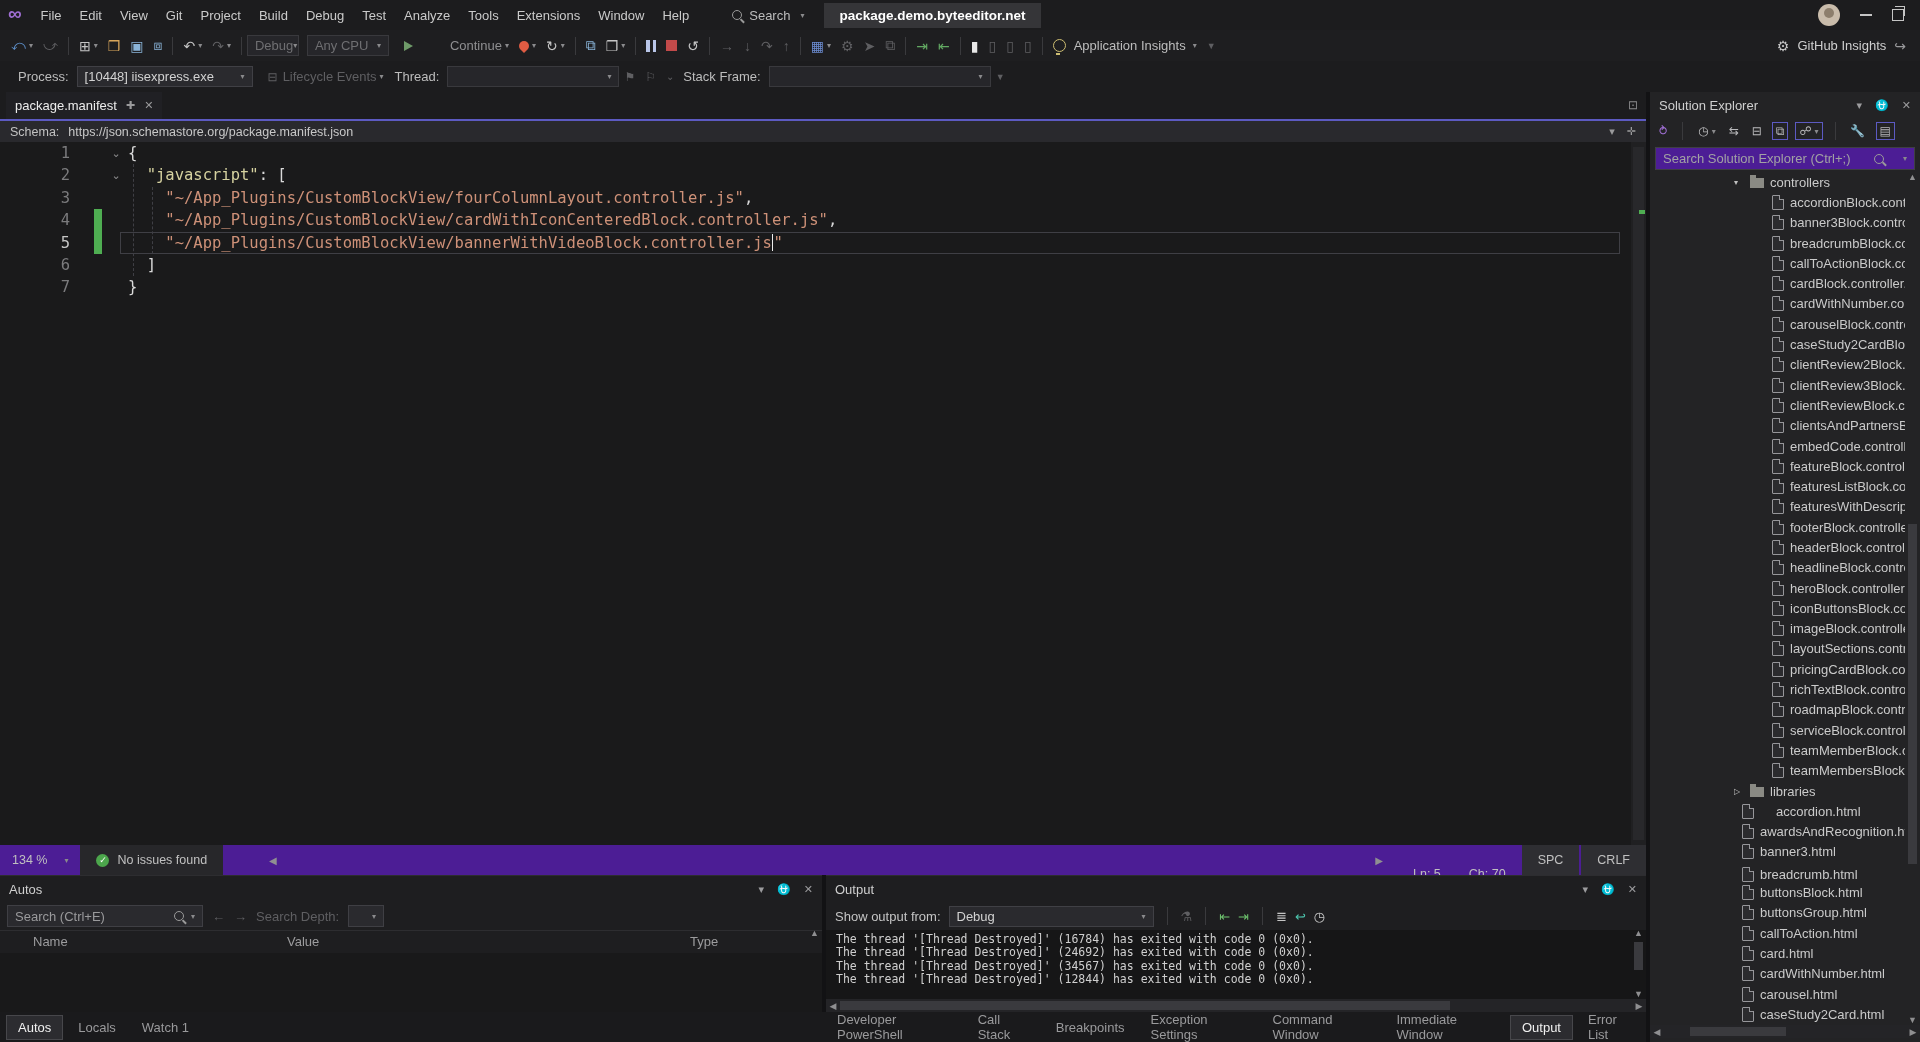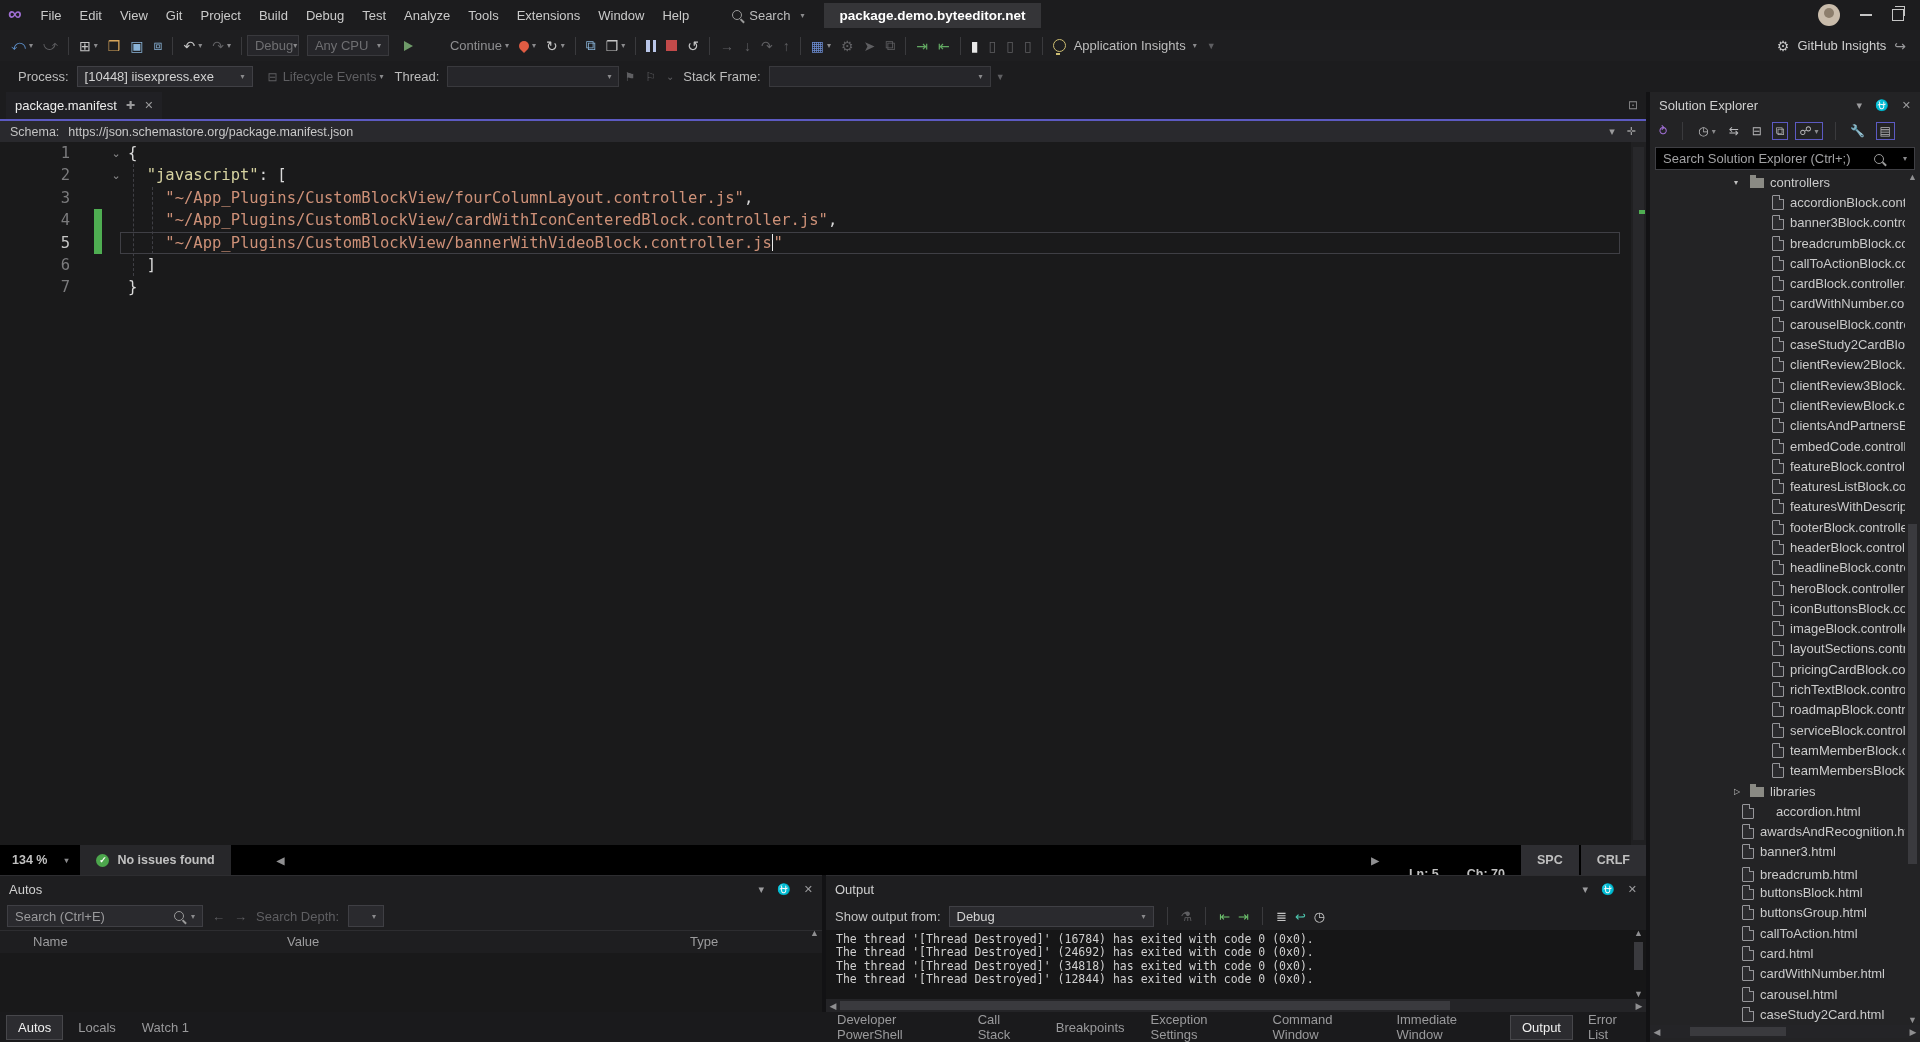--- a/index.html
+++ b/index.html
@@ -69,21 +69,21 @@
   .k-key{color:#d6d2a0;}
   .k-string{color:#ce9178;}
   .k-punct{color:#dadada;}
   .code-line.current::after{content:'';position:absolute;left:120px;right:26px;top:0;bottom:0;border:1px solid #3f3f45;pointer-events:none;}
   .cursor{display:inline-block;width:1.5px;height:17px;background:#ececec;vertical-align:-3px;}
   .guide{position:absolute;width:0;border-left:1px dashed #3f3f45;}
   .code-vsb{position:absolute;left:1631px;top:142px;width:15px;height:703px;background:#202022;}
   .code-vsb .thumb{position:absolute;left:2px;right:2px;top:5px;bottom:5px;background:#28282b;}
   .code-vsb .mark{position:absolute;right:1px;top:68px;width:6px;height:4px;background:#4fae52;}
 
-  .editor-status{position:absolute;left:0;top:845px;width:1646px;height:30px;background:#000000;display:flex;align-items:center;font-size:12.5px;color:#c0c0c0;font-weight:bold;}
+  .editor-status{position:absolute;left:0;top:845px;width:1646px;height:30px;background:#4c1d95;display:flex;align-items:center;font-size:12.5px;color:#c0c0c0;}
   .zoom-ctl{display:flex;align-items:center;gap:14px;padding:0 12px;}
   .issues-chip{display:flex;align-items:center;gap:8px;background:#27272a;height:30px;padding:0 16px;}
   .ok-dot{width:13px;height:13px;border-radius:50%;background:#4ca64c;color:#fff;font-size:9px;line-height:13px;text-align:center;}
   .hsb-arrow{color:#8f8f91;font-size:10px;}
   .status-right{margin-left:auto;display:flex;align-items:center;height:30px;}
   .stat-cell{padding:0 14px;margin-top:28px;}
   .stat-box{background:#2e2e32;height:30px;display:flex;align-items:center;padding:0 16px;margin-left:2px;}
 
   
   .panel{position:absolute;top:875px;height:137px;background:#1e1e20;border-top:1px solid #2d2d30;box-sizing:border-box;}
@@ -107,21 +107,21 @@
   .bottom-bar{position:absolute;left:0;top:1012px;width:1646px;height:30px;background:#1a1a1c;}
   .btabs{position:absolute;top:0;height:30px;display:flex;align-items:center;gap:4px;}
   .btab{padding:4px 11px;color:#9a9a9c;}
   .btab.active{color:#f0f0f0;background:#2c2c30;border:1px solid #47474b;}
 
   
   .se-panel{position:absolute;left:1650px;top:92px;width:270px;height:950px;background:#232325;overflow:hidden;}
   .se-toolbar{display:flex;align-items:center;height:26px;padding:0 6px;gap:7px;color:#b9b9bb;font-size:12px;}
   .se-ico{padding:1px 3px;display:flex;align-items:center;}
   .se-ico.boxed{border:1px solid #5c5ac2;}
-  .se-search{margin:3px 5px;background:#000000;border:1px solid #3f3f44;height:21px;display:flex;align-items:center;padding:0 7px;color:#a2a2a4;gap:16px;}
+  .se-search{margin:3px 5px;background:#4c1d95;border:1px solid #3f3f44;height:21px;display:flex;align-items:center;padding:0 7px;color:#a2a2a4;gap:16px;}
   .se-search .mag{margin-left:auto;}
   .tree{position:absolute;left:0;top:80px;right:15px;bottom:17px;overflow:hidden;}
   .tree-item{height:20.3px;display:flex;align-items:center;white-space:nowrap;color:#cacaca;box-sizing:border-box;}
   .chev{width:16px;font-size:8px;color:#c0c0c0;flex:0 0 16px;}
   .doc-ico{width:10px;height:13px;border:1px solid #96969a;border-radius:1px;position:relative;flex:0 0 10px;margin-right:6px;background:#2b2b2e;}
   .doc-ico::after{content:'';position:absolute;top:-1px;right:-1px;width:4px;height:4px;background:#232325;border-left:1px solid #96969a;border-bottom:1px solid #96969a;}
   .folder-ico{width:14px;height:10px;background:#8a8a84;position:relative;flex:0 0 14px;margin-right:6px;margin-top:2px;}
   .folder-ico::before{content:'';position:absolute;top:-3px;left:0;width:6px;height:3px;background:#8a8a84;}
   .se-vsb{position:absolute;right:0;top:80px;width:15px;bottom:17px;background:#232325;color:#8f8f91;font-size:9px;text-align:center;}
   .se-vsb .thumb{position:absolute;left:3px;right:3px;top:352px;height:340px;background:#3a3a3e;}
@@ -477,21 +477,21 @@
     <span style="color:#6cbf6c;">⇤</span>
     <span style="color:#6cbf6c;">⇥</span>
     <span class="sep"></span>
     <span>≣</span>
     <span style="color:#4ec9b0;">↩</span>
     <span>◷</span>
   </div>
   <div class="out-content">
       <div>The thread '[Thread Destroyed]' (16784) has exited with code 0 (0x0).</div>
       <div>The thread '[Thread Destroyed]' (24692) has exited with code 0 (0x0).</div>
-      <div>The thread '[Thread Destroyed]' (34818) has exited with code 0 (0x0).</div>
+      <div>The thread '[Thread Destroyed]' (34567) has exited with code 0 (0x0).</div>
       <div>The thread '[Thread Destroyed]' (12844) has exited with code 0 (0x0).</div>
     </div>
   <div class="vsb-col" style="top:52px;bottom:13px;">▲<div style="position:absolute;left:3px;right:3px;top:14px;height:28px;background:#3a3a3e;"></div><span style="position:absolute;bottom:0;left:0;right:0;">▼</span></div>
   <div class="hscroll">
     <span class="arr">◀</span>
     <div class="thumb" style="width:610px;"></div>
     <span class="arr" style="margin-left:auto;">▶</span>
   </div>
 </div>
 

